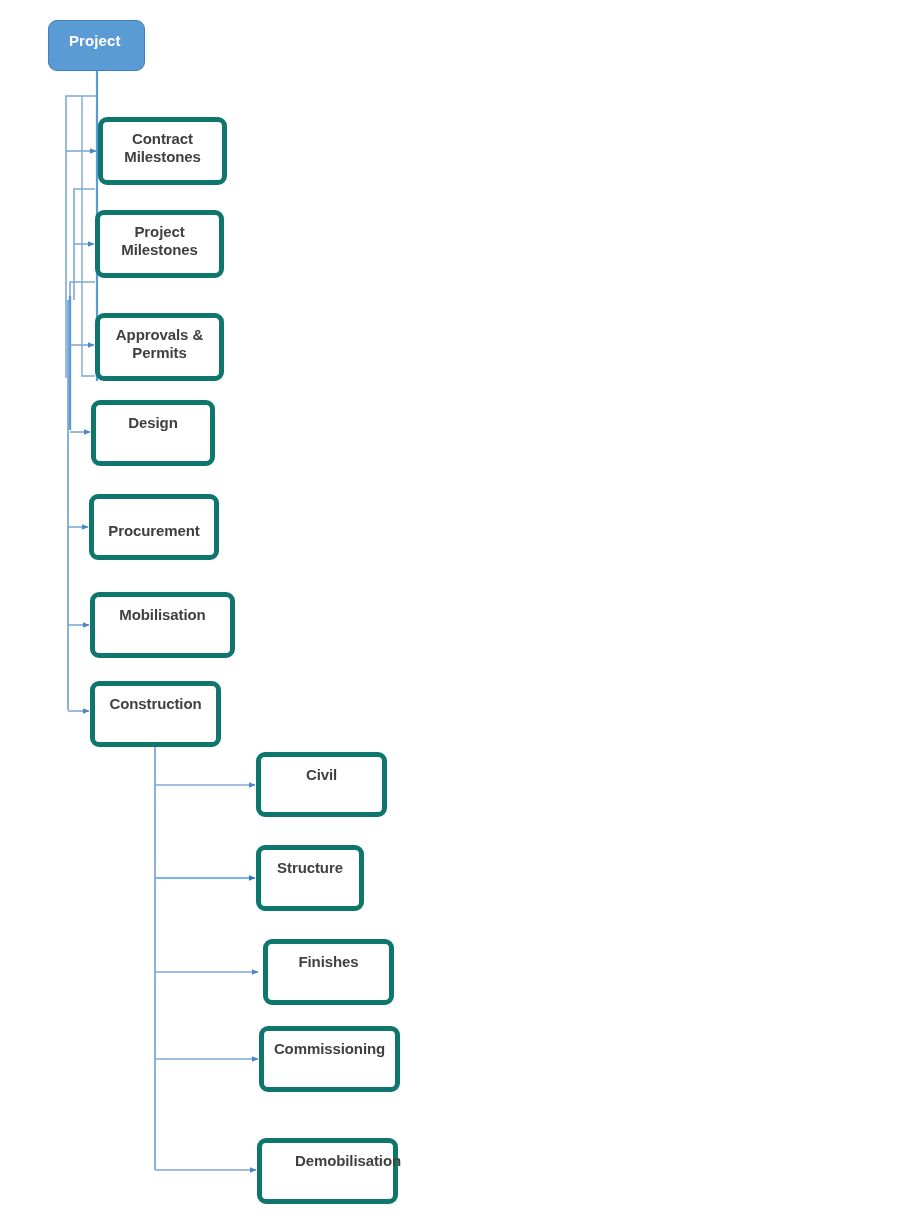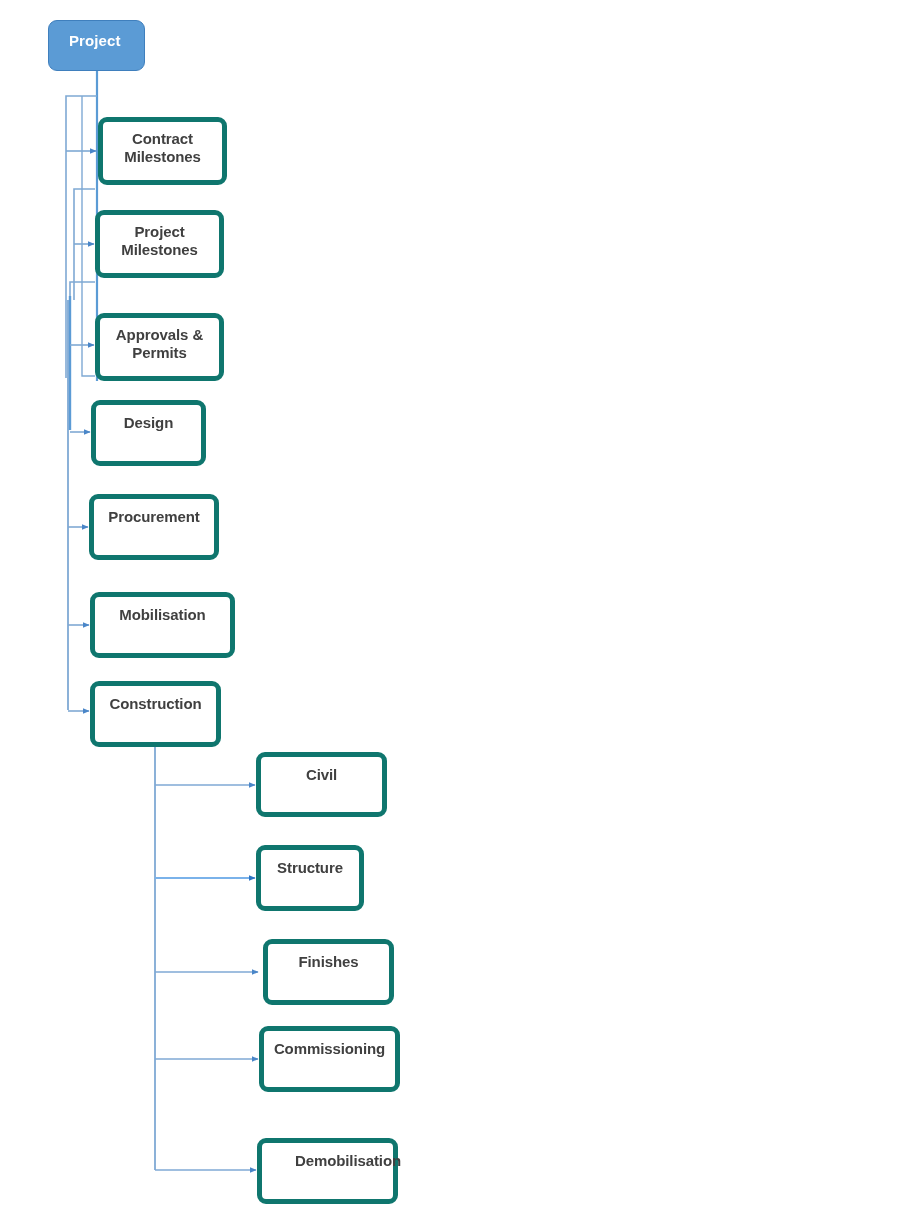--- a/index.html
+++ b/index.html
@@ -124,25 +124,25 @@
   <div class="node two-line" style="left:95px; top:210px; width:129px; height:68px;">
     <span class="node-label">Project
 Milestones</span>
   </div>
 
   <div class="node two-line" style="left:95px; top:305px; width:129px; height:68px;margin-top:8px;">
     <span class="node-label">Approvals &amp;
 Permits</span>
   </div>
 
-  <div class="node" style="left:91px; top:400px; width:115px; height:66px;">
+  <div class="node" style="left:91px; top:400px; width:124px; height:66px;">
     <span class="node-label">Design</span>
   </div>
 
-  <div class="node" style="left:89px; top:494px; width:130px; height:66px;">
+  <div class="node" style="left:89px; top:494px; width:130px; height:66px;align-items:center;">
     <span class="node-label">Procurement</span>
   </div>
 
   <div class="node" style="left:90px; top:592px; width:145px; height:66px;">
     <span class="node-label">Mobilisation</span>
   </div>
 
   <div class="node" style="left:90px; top:681px; width:131px; height:66px;">
     <span class="node-label">Construction</span>
   </div>

